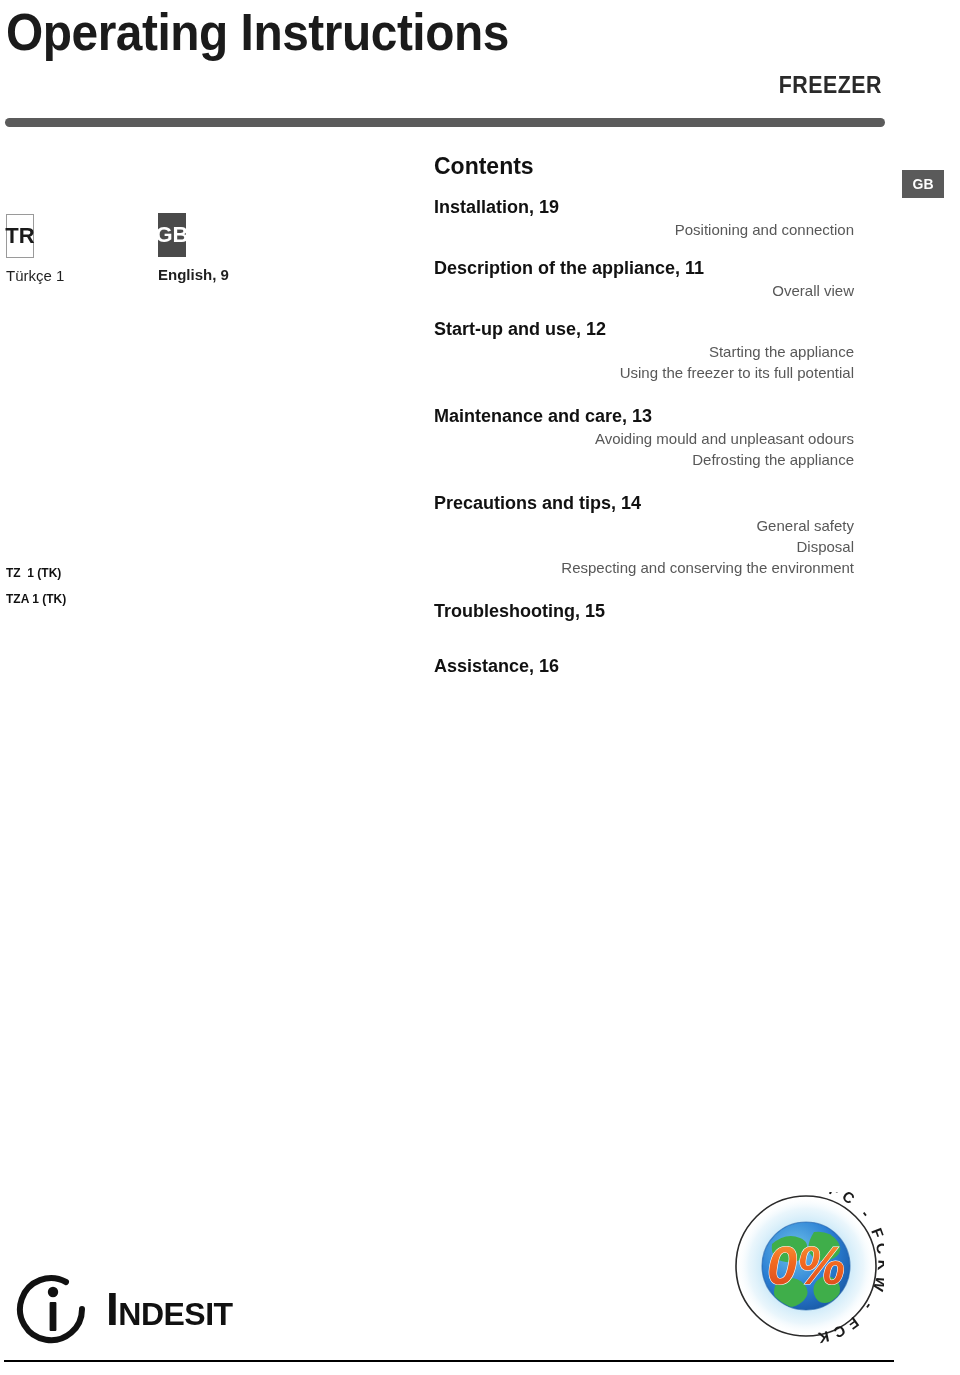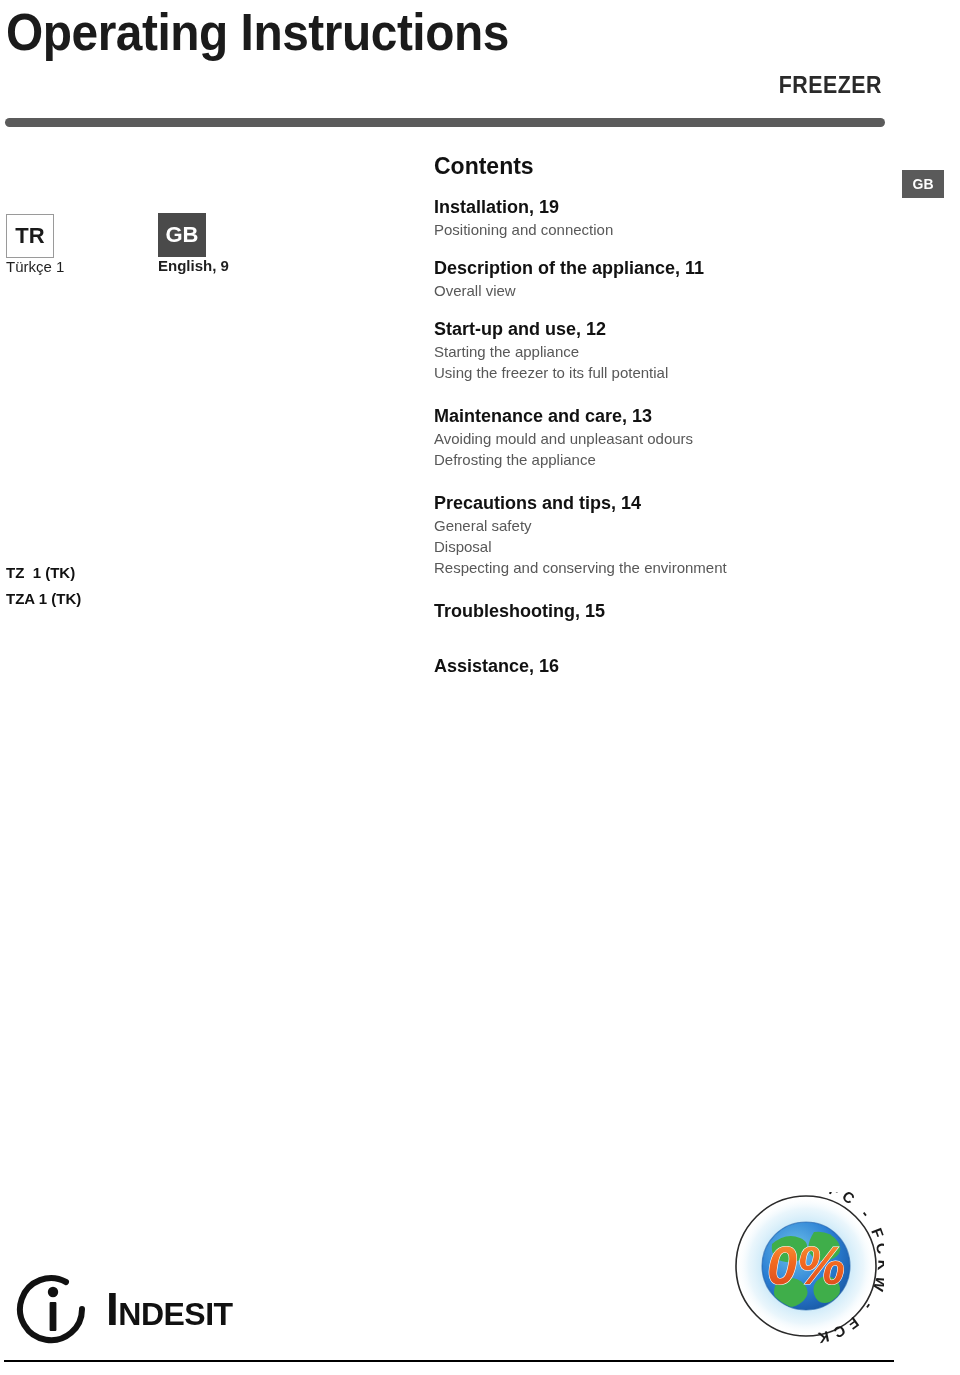--- a/index.html
+++ b/index.html
@@ -52,39 +52,40 @@
   }
 
   
   .lang-block {
     position: absolute;
   }
   .lang-tr { left: 6px; top: 214px; }
   .lang-gb { left: 158px; top: 213px; }
 
   .lang-badge {
-    width: 48px;
+    width: 28px;
     height: 44px;
     display: flex;
     align-items: center;
     justify-content: center;
     font-size: 22px;
     font-weight: bold;
     box-sizing: border-box;
   }
   .lang-badge.outline {
     background: #ffffff;
     border: 1px solid #9a9a9a;
     color: #1a1a1a;
   }
   .lang-badge.filled {
     background: #4a4a4a;
     color: #ffffff;
   }
   .lang-caption {
+    margin-top: 9px;
     font-size: 15px;
     color: #1f1f1f;
     white-space: nowrap;
   }
   .lang-caption.bold { font-weight: bold; }
 
   
   .edge-tab {
     position: absolute;
     left: 902px;
@@ -98,21 +99,21 @@
     display: flex;
     align-items: center;
     justify-content: center;
   }
 
   
   .model-list {
     position: absolute;
     left: 6px;
     top: 560px;
-    font-size: 15px;
+    font-size: 12px;
     font-weight: bold;
     line-height: 26px;
     color: #111111;
     white-space: pre;
   }
 
   
   .contents {
     position: absolute;
     left: 434px;
@@ -133,20 +134,21 @@
     font-weight: bold;
     color: #111111;
     line-height: 23px;
     white-space: nowrap;
   }
   .toc-sub {
     font-size: 15px;
     color: #585858;
     line-height: 21px;
     white-space: nowrap;
+    text-align: right;
   }
   .toc-section.tight { margin-bottom: 22px; }
 
   
   .brand {
     position: absolute;
     left: 16px;
     top: 1272px;
     display: flex;
     align-items: center;

